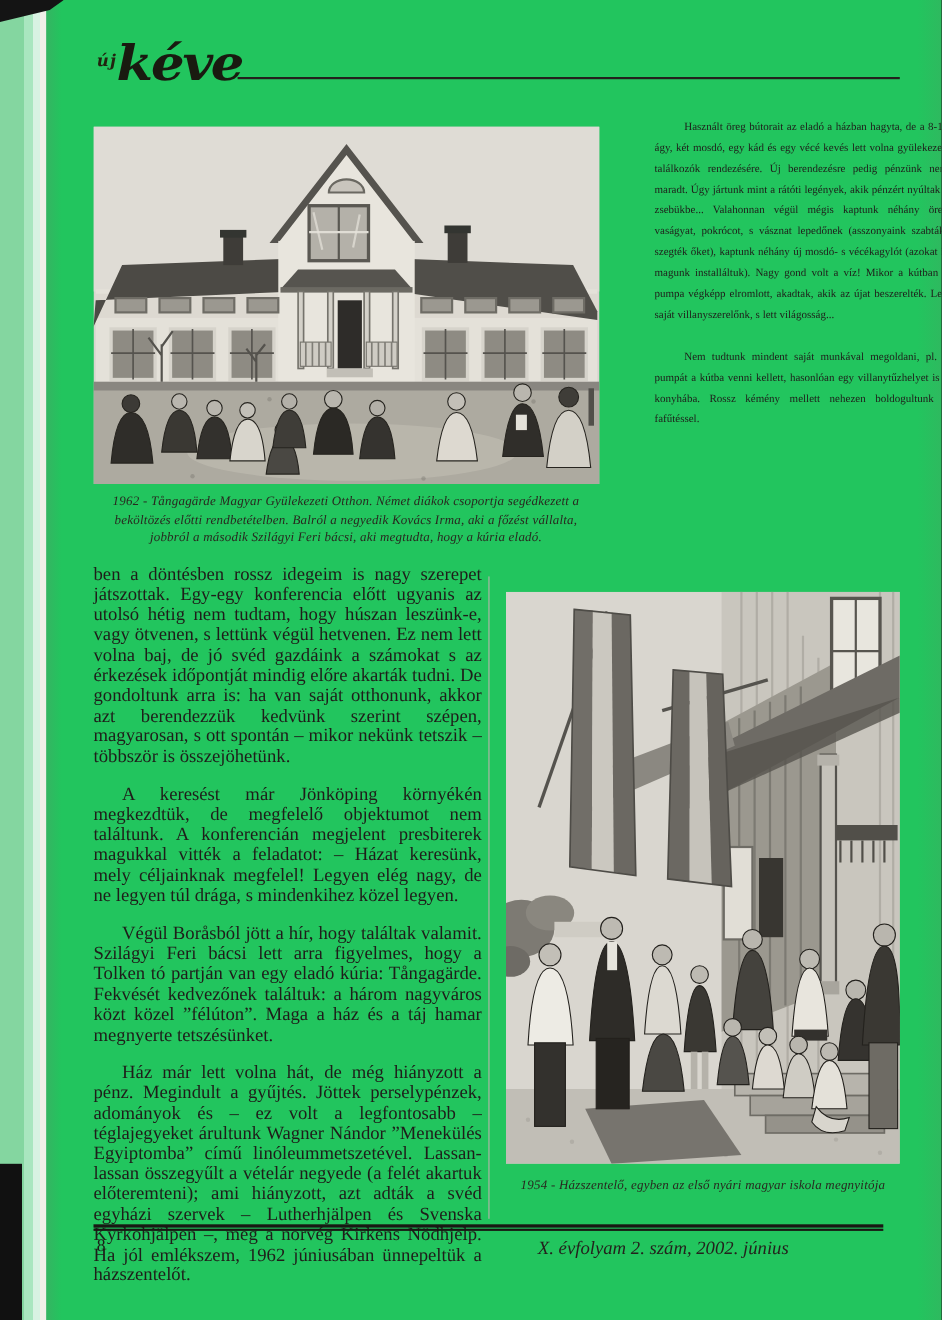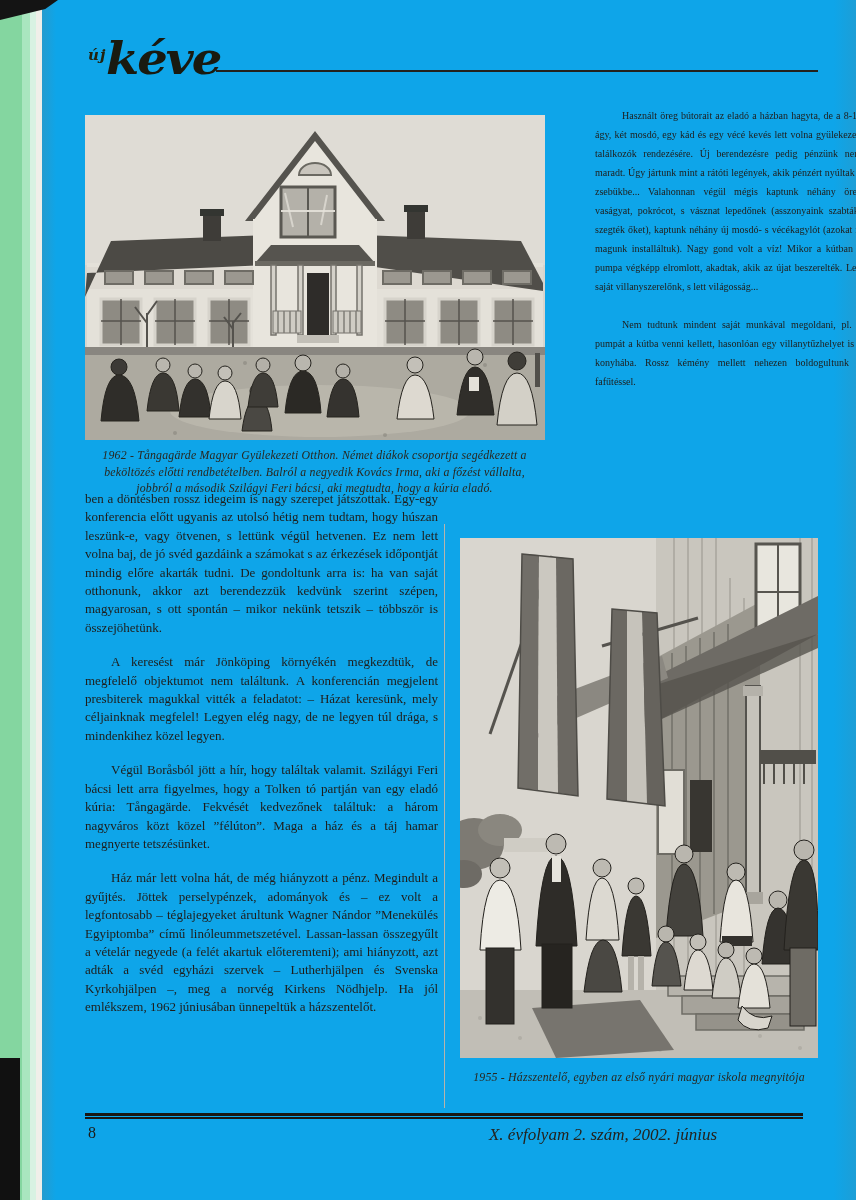--- a/index.html
+++ b/index.html
@@ -1,18 +1,18 @@
 <!DOCTYPE html>
 <html lang="hu"><head>
 <meta charset="utf-8">
 <style>
   html,body{margin:0;padding:0;background:#222;}
   .scan{
     position:relative;width:856px;height:1200px;overflow:hidden;
-    background:#0ea5e9;
+    background:#22c55e;
     font-family:"Liberation Serif", serif;
     color:#1f1d1a;
   }
   
   .edge-green{position:absolute;left:0;top:0;width:42px;height:1200px;
     background:linear-gradient(90deg,#84d6a0 0 22px,#a9e6bf 22px 30px,#d8f2e2 30px 36px,#f0efe9 36px 42px);}
   .edge-black-top{position:absolute;left:0;top:0;width:58px;height:20px;
     background:#141414;clip-path:polygon(0 0,100% 0,78% 45%,0 100%);}
   .edge-black-bottom{position:absolute;left:0;top:1058px;width:20px;height:142px;background:#111;}
   .page-shade-left{position:absolute;left:42px;top:0;width:14px;height:1200px;
@@ -37,21 +37,21 @@
     letter-spacing:.2px;}
   .caption1{position:absolute;left:88px;top:447px;width:453px;text-align:center;}
   .caption2{position:absolute;left:464px;top:1069px;width:350px;text-align:center;white-space:nowrap;}
 
   
   .col{position:absolute;text-align:justify;}
   .col p{margin:0;}
   .col-right{left:553px;top:106px;width:267px;font-size:10px;line-height:19px;margin-left:42px;}
   .col-right p{text-indent:27px;}
   .col-right p + p{margin-top:19px;}
-  .col-left{left:85px;top:490px;width:353px;font-size:13px;line-height:18.4px;}
+  .col-left{left:85px;top:513px;width:353px;font-size:17px;line-height:18.4px;}
   .col-left p + p{margin-top:16px;text-indent:26px;}
   .divider{position:absolute;left:444px;top:524px;width:1px;height:584px;background:#b7b4ab;}
 
   
   .foot-rule{position:absolute;left:85px;top:1113px;width:718px;height:6px;
     border-top:3px solid #191713;border-bottom:2px solid #191713;box-sizing:border-box;}
   .page-num{position:absolute;left:88px;top:1124px;font-size:16px;color:#1d1b17;}
   .issue-info{position:absolute;left:403px;top:1125px;width:400px;text-align:center;
     font-style:italic;font-size:17px;color:#24221d;}
 </style>
@@ -330,19 +330,19 @@
       <circle cx="238" cy="404" r="8" fill="#c2bfb7"></circle>
         <path d="M224,452 q4,-40 14,-40 q11,0 15,40 z" fill="#ddd9d1"></path>
       <circle cx="266" cy="412" r="8" fill="#b9b6ae"></circle>
         <path d="M252,460 q4,-40 14,-40 q11,0 15,40 z" fill="#cfccc4"></path>
       <circle cx="294" cy="418" r="8" fill="#bdbab2"></circle>
         <path d="M278,470 q5,-44 16,-44 q12,0 16,44 z" fill="#e4e1d9"></path>
       <path d="M282,468 q12,16 30,10 l-4,12 q-20,6 -30,-8 z" fill="#d8d5cd"></path>
     </g>
   </svg>
 
-  <div class="caption caption2">1955 - Házszentelő, egyben az első nyári magyar iskola megnyitója</div>
+  <div class="caption caption2">1954 - Házszentelő, egyben az első nyári magyar iskola megnyitója</div>
 
   <div class="foot-rule"></div>
   <div class="page-num">8</div>
   <div class="issue-info">X. évfolyam 2. szám, 2002. június</div>
 
 </div>
 
 </body></html>

